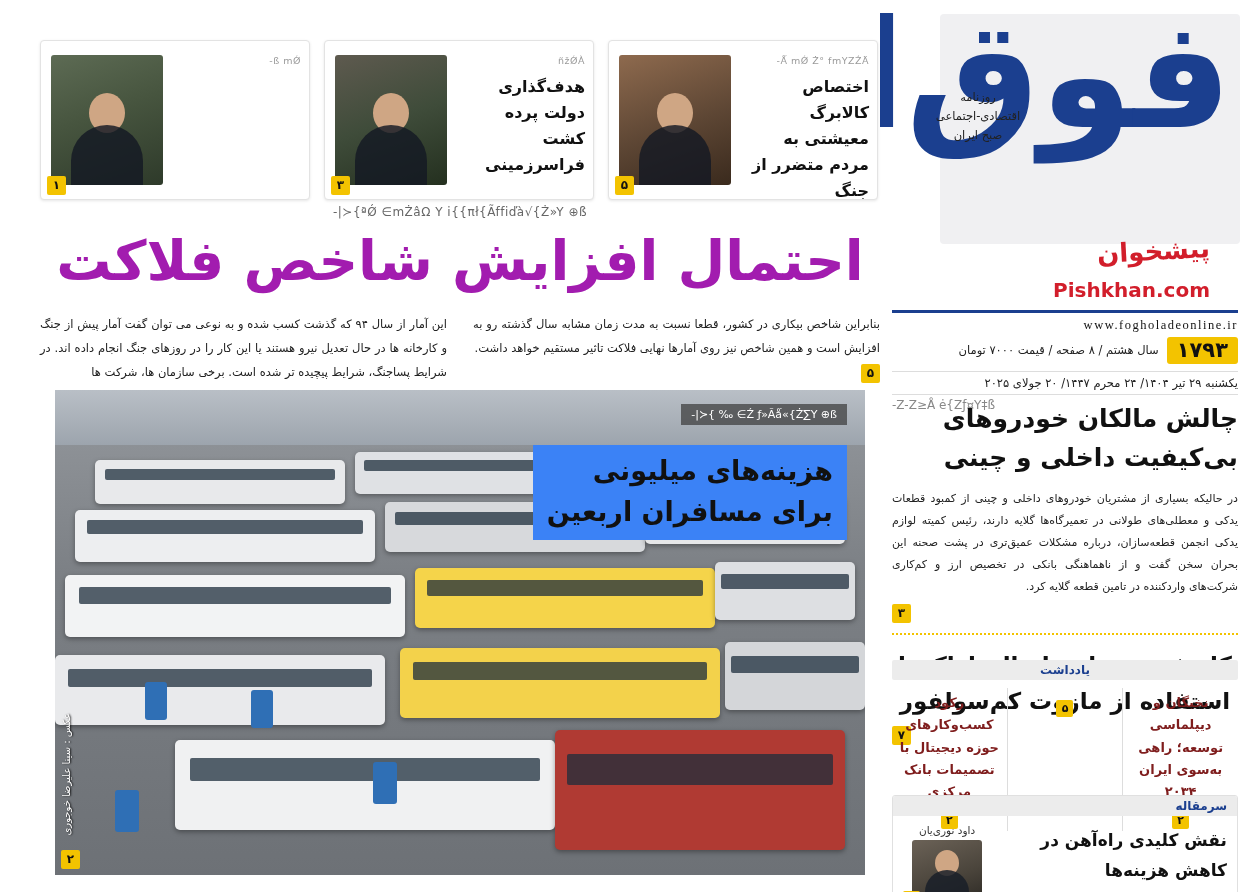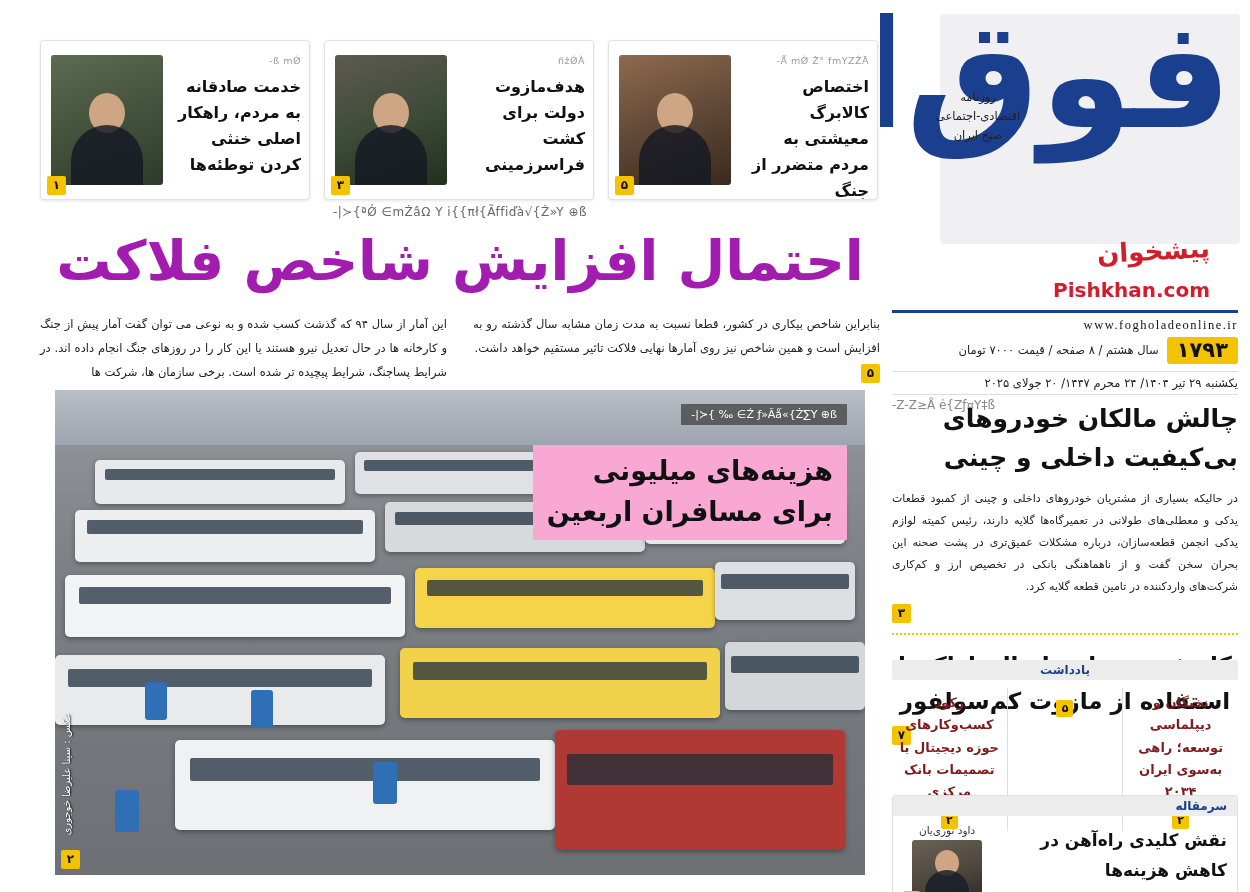--- a/index.html
+++ b/index.html
@@ -287,21 +287,21 @@
   }
   .bus .win {
     position: absolute; left: 4%; top: 20%;
     width: 92%; height: 26%;
     background: rgba(30,45,60,.75);
     border-radius: 2px;
   }
   .mp-caption-box {
     position: absolute;
     right: 18px; top: 55px;
-    background: #f9a8d4;
+    background: #3b82f6;
     padding: 6px 14px 8px 14px;
     direction: rtl;
   }
   .mp-caption-box div {
     font-size: 27px;
     font-weight: bold;
     color: #111;
     line-height: 1.5;
     white-space: nowrap;
   }
@@ -530,30 +530,29 @@
     </div>
     <div class="info-dates">یکشنبه  ۲۹ تیر ۱۴۰۴/ ۲۴ محرم ۱۴۴۷/ ۲۰ جولای ۲۰۲۵</div>
     <div class="info-code">-Z-Z≥Å ė{Zƒ¤Y‡ß</div>
   </div>
 
   <div class="teasers">
 
     <div class="teaser t1">
       <div class="teaser-text">
         <div class="teaser-kicker">-ß  mǾ</div>
-        <div class="teaser-title">خدمت صادقانه به مردم، راهکار اصلی خنثی کردن توطئه‌ها</div>
       </div>
       <div class="teaser-photo"></div>
       <div class="teaser-num">۱</div>
     </div>
 
     <div class="teaser t2">
       <div class="teaser-text">
         <div class="teaser-kicker">ñžǾÀ</div>
-        <div class="teaser-title">هدف‌مازوت دولت برای کشت فراسرزمینی</div>
+        <div class="teaser-title">هدف‌گذاری دولت پرده کشت فراسرزمینی</div>
       </div>
       <div class="teaser-photo"></div>
       <div class="teaser-num">۳</div>
     </div>
 
     <div class="teaser t3">
       <div class="teaser-text">
         <div class="teaser-kicker">-Ǻ  mǾ  Ż°  fmYZŹÄ</div>
         <div class="teaser-title">اختصاص کالابرگ معیشتی به مردم متضرر از جنگ</div>
       </div>

